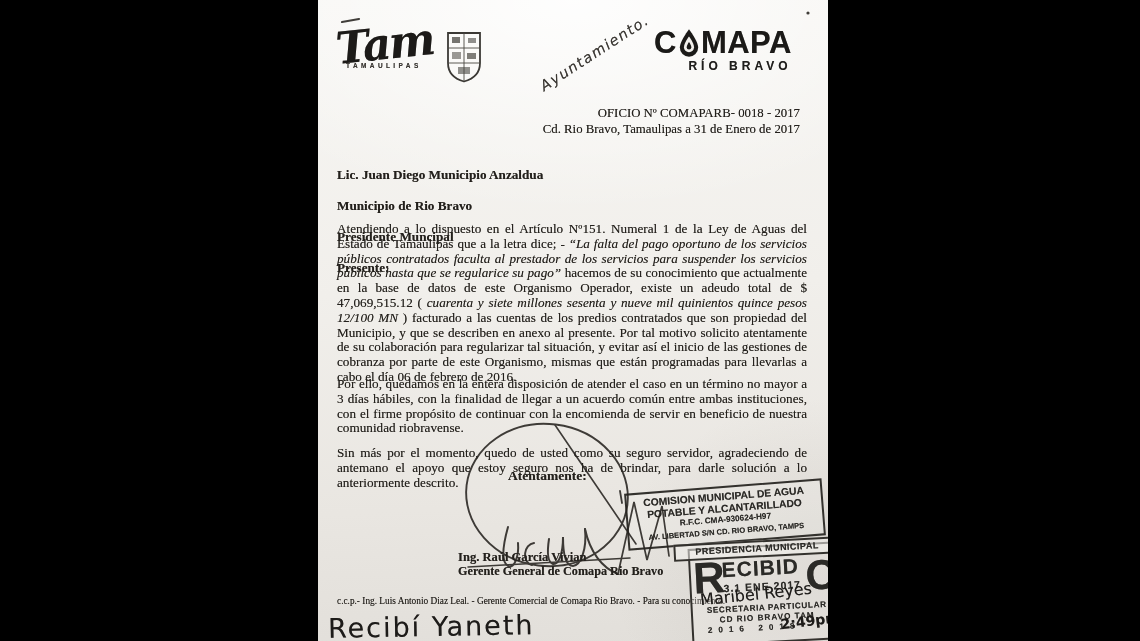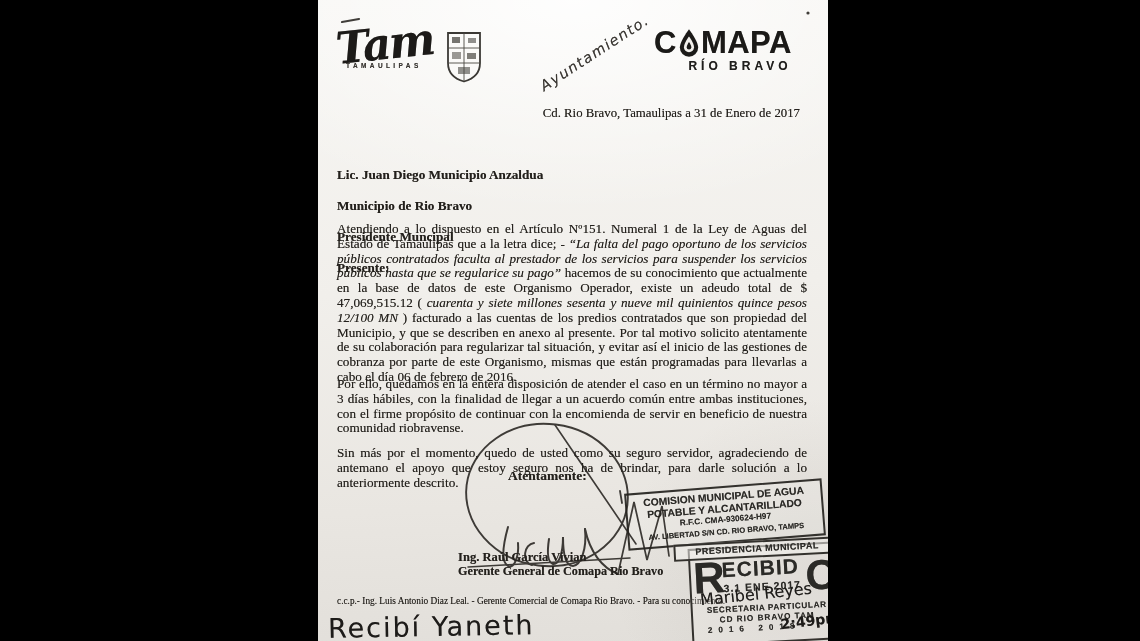--- a/index.html
+++ b/index.html
@@ -119,20 +119,21 @@
         <path d="M12 1 C12 1 2 14 2 21 a10 10 0 0 0 20 0 C22 14 12 1 12 1Z" fill="#1b1a18"></path>
         <path d="M12 9 C12 9 6.5 16 6.5 20.5 a5.5 5.5 0 0 0 11 0 C17.5 16 12 9 12 9Z" fill="#f2f0ec"></path>
         <path d="M12 15 C12 15 9.5 18.5 9.5 20.5 a2.5 2.5 0 0 0 5 0 C14.5 18.5 12 15 12 15Z" fill="#1b1a18"></path>
       </svg>
       <span>MAPA</span>
     </div>
     <div class="comapa-sub">RÍO BRAVO</div>
   </div>
 
   <div class="abs oficio" style="right:28px;top:106px;">
+    <div>OFICIO Nº COMAPARB- 0018 - 2017</div>
     <div>Cd. Rio Bravo, Tamaulipas a 31 de Enero de 2017</div>
   </div>
 
   <div class="abs addr" style="left:19px;top:152px;">
     <div>Lic. Juan Diego Municipio Anzaldua</div>
     <div>Municipio de Rio Bravo</div>
     <div>Presidente Muncipal</div>
     <div>Presente:</div>
   </div>
 

